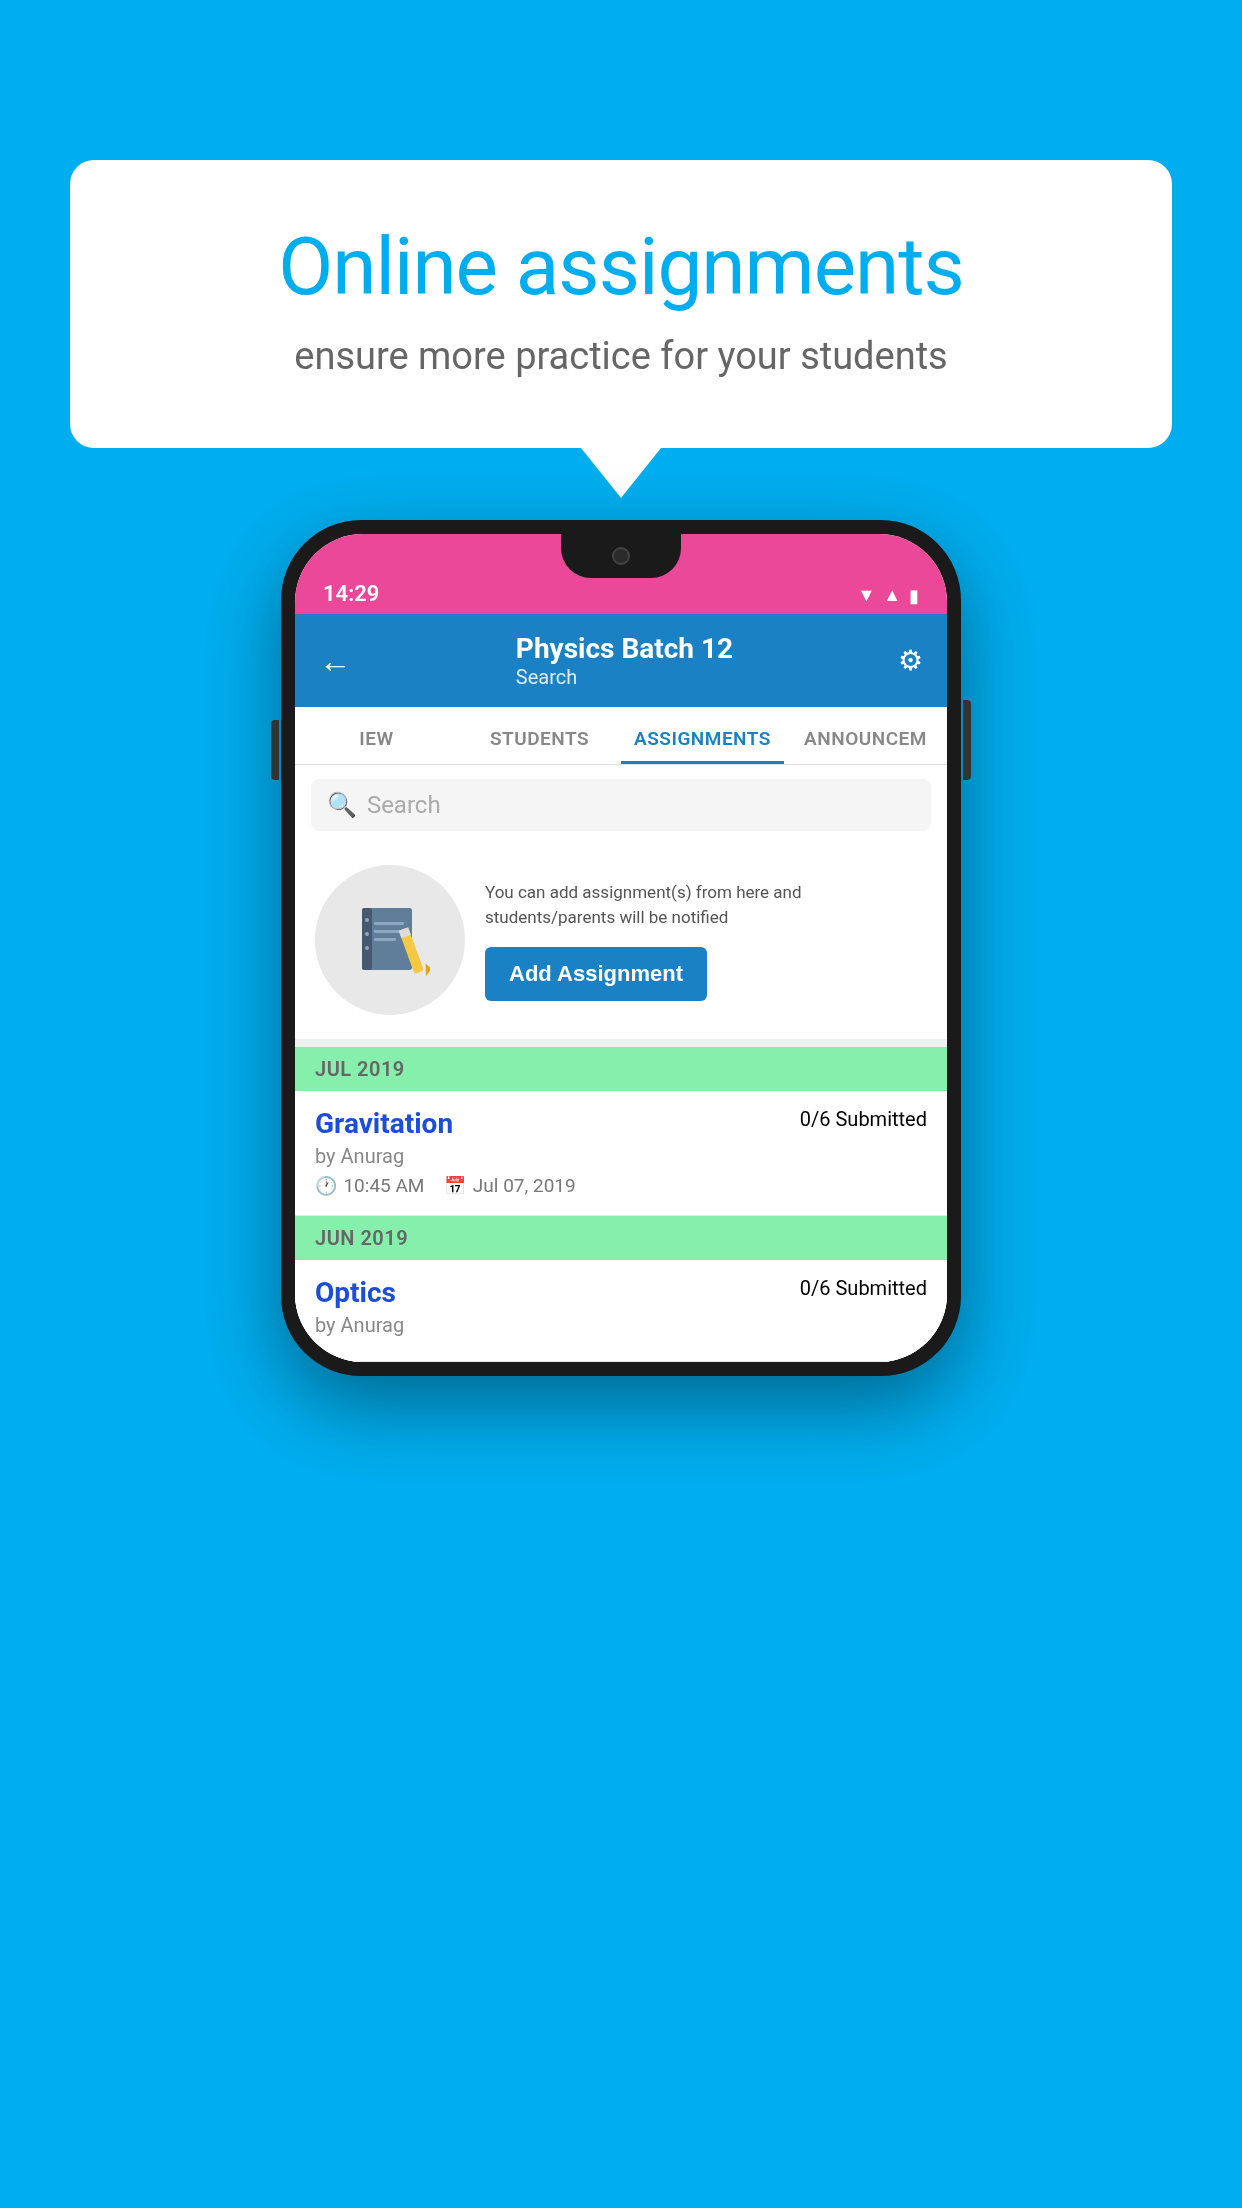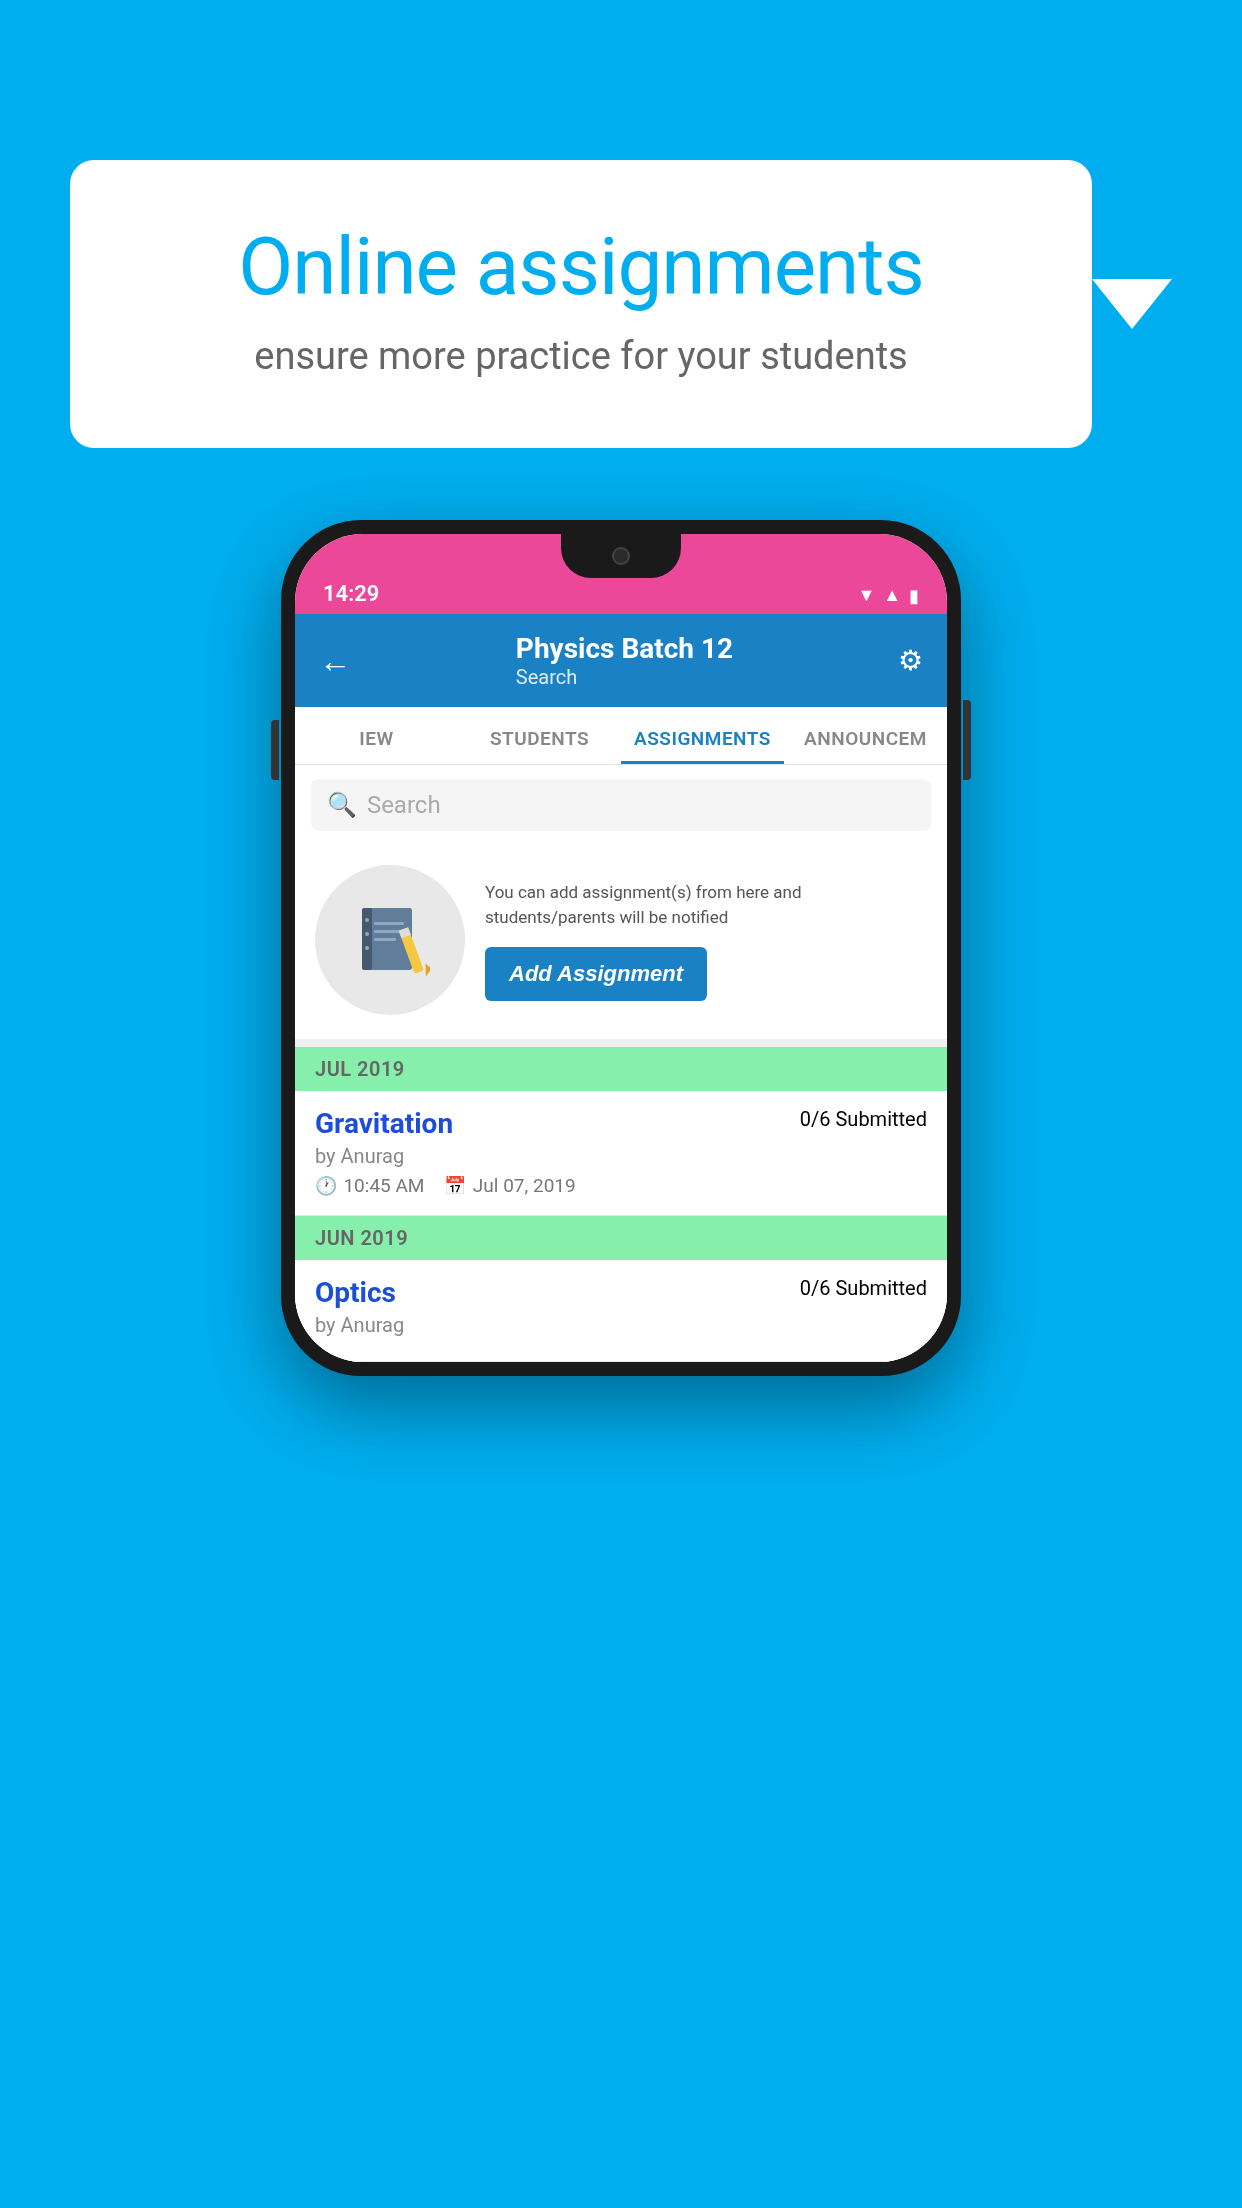--- a/index.html
+++ b/index.html
@@ -13,21 +13,21 @@
       position: relative;
     }
 
     
     .speech-bubble-wrapper {
       position: absolute;
       top: 160px;
       left: 70px;
       right: 70px;
       display: flex;
-      flex-direction: row;
+      flex-direction: column;
       align-items: center;
     }
 
     .speech-bubble {
       background: white;
       border-radius: 24px;
       padding: 60px 80px 70px;
       width: 100%;
       text-align: center;
     }
@@ -287,21 +287,20 @@
 
     .add-assignment-btn {
       background: #1a82c4;
       color: white;
       border: none;
       border-radius: 6px;
       padding: 14px 24px;
       font-size: 22px;
       font-weight: 600;
       cursor: pointer;
-      font-style: italic;
     }
 
     
     .section-header {
       background: #86efac;
       padding: 10px 20px;
       font-size: 20px;
       color: #666;
       font-weight: 600;
       letter-spacing: 0.5px;

